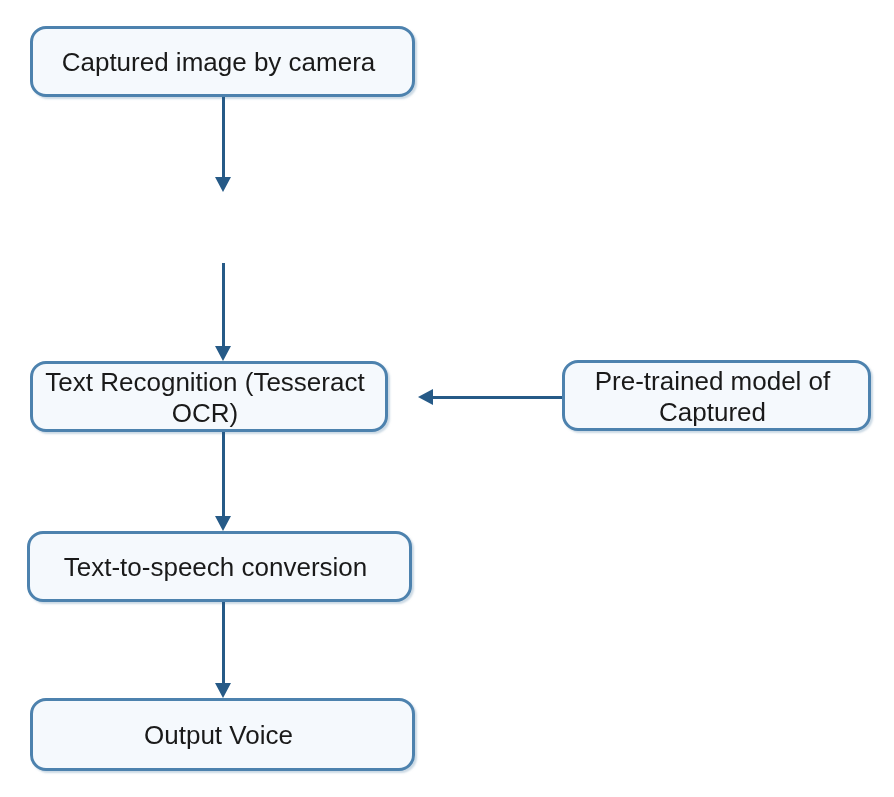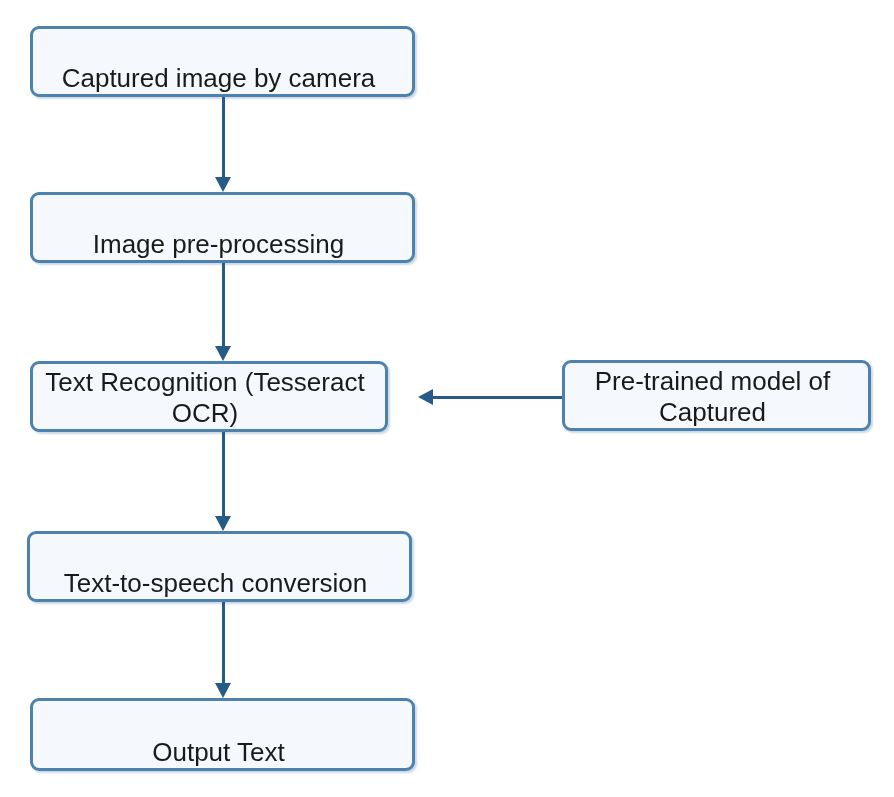--- a/index.html
+++ b/index.html
@@ -18,25 +18,25 @@
   .canvas {
     position: relative;
     width: 894px; height: 797px;
     background: var(--background);
     overflow: hidden;
   }
   .node {
     position: absolute;
     background: var(--node-fill);
     border: 3px solid var(--node-border);
-    border-radius: 9px;
+    border-radius: 16px;
     box-shadow: 2px 2px 2px rgba(160, 185, 205, 0.55);
     display: flex;
     justify-content: center;
-    align-items: flex-end;
+    align-items: center;
     text-align: center;
     padding: 2px 10px 0 2px;
   }
   .node .label {
     font-size: 26px;
     line-height: 31px;
     color: var(--text-color);
   }
   
   .varrow { position: absolute; width: 17px; }
@@ -69,38 +69,35 @@
 </style>
 </head>
 <body>
 
 <div class="canvas">
 
   <div class="node" style="left:30px; top:26px; width:385px; height:71px;">
     <span class="label">Captured image by camera</span>
   </div>
 
-  <div class="node" style="left:30px; top:192px; width:385px; height:71px;">
-    <span class="label">Image pre-processing</span>
-  </div>
 
   <div class="node" style="left:30px; top:361px; width:358px; height:71px;">
     <span class="label">Text Recognition (Tesseract OCR)</span>
   </div>
 
   <div class="node" style="left:562px; top:360px; width:309px; height:71px;">
     <span class="label">Pre-trained model of Captured</span>
   </div>
 
   <div class="node" style="left:27px; top:531px; width:385px; height:71px;">
     <span class="label">Text-to-speech conversion</span>
   </div>
 
   <div class="node" style="left:30px; top:698px; width:385px; height:73px;">
-    <span class="label">Output Text</span>
+    <span class="label">Output Voice</span>
   </div>
 
   <div class="varrow" style="left:215px; top:97px; height:95px;">
     <span class="vshaft"></span>
     <span class="vhead"></span>
   </div>
 
   <div class="varrow" style="left:215px; top:263px; height:98px;">
     <span class="vshaft"></span>
     <span class="vhead"></span>

